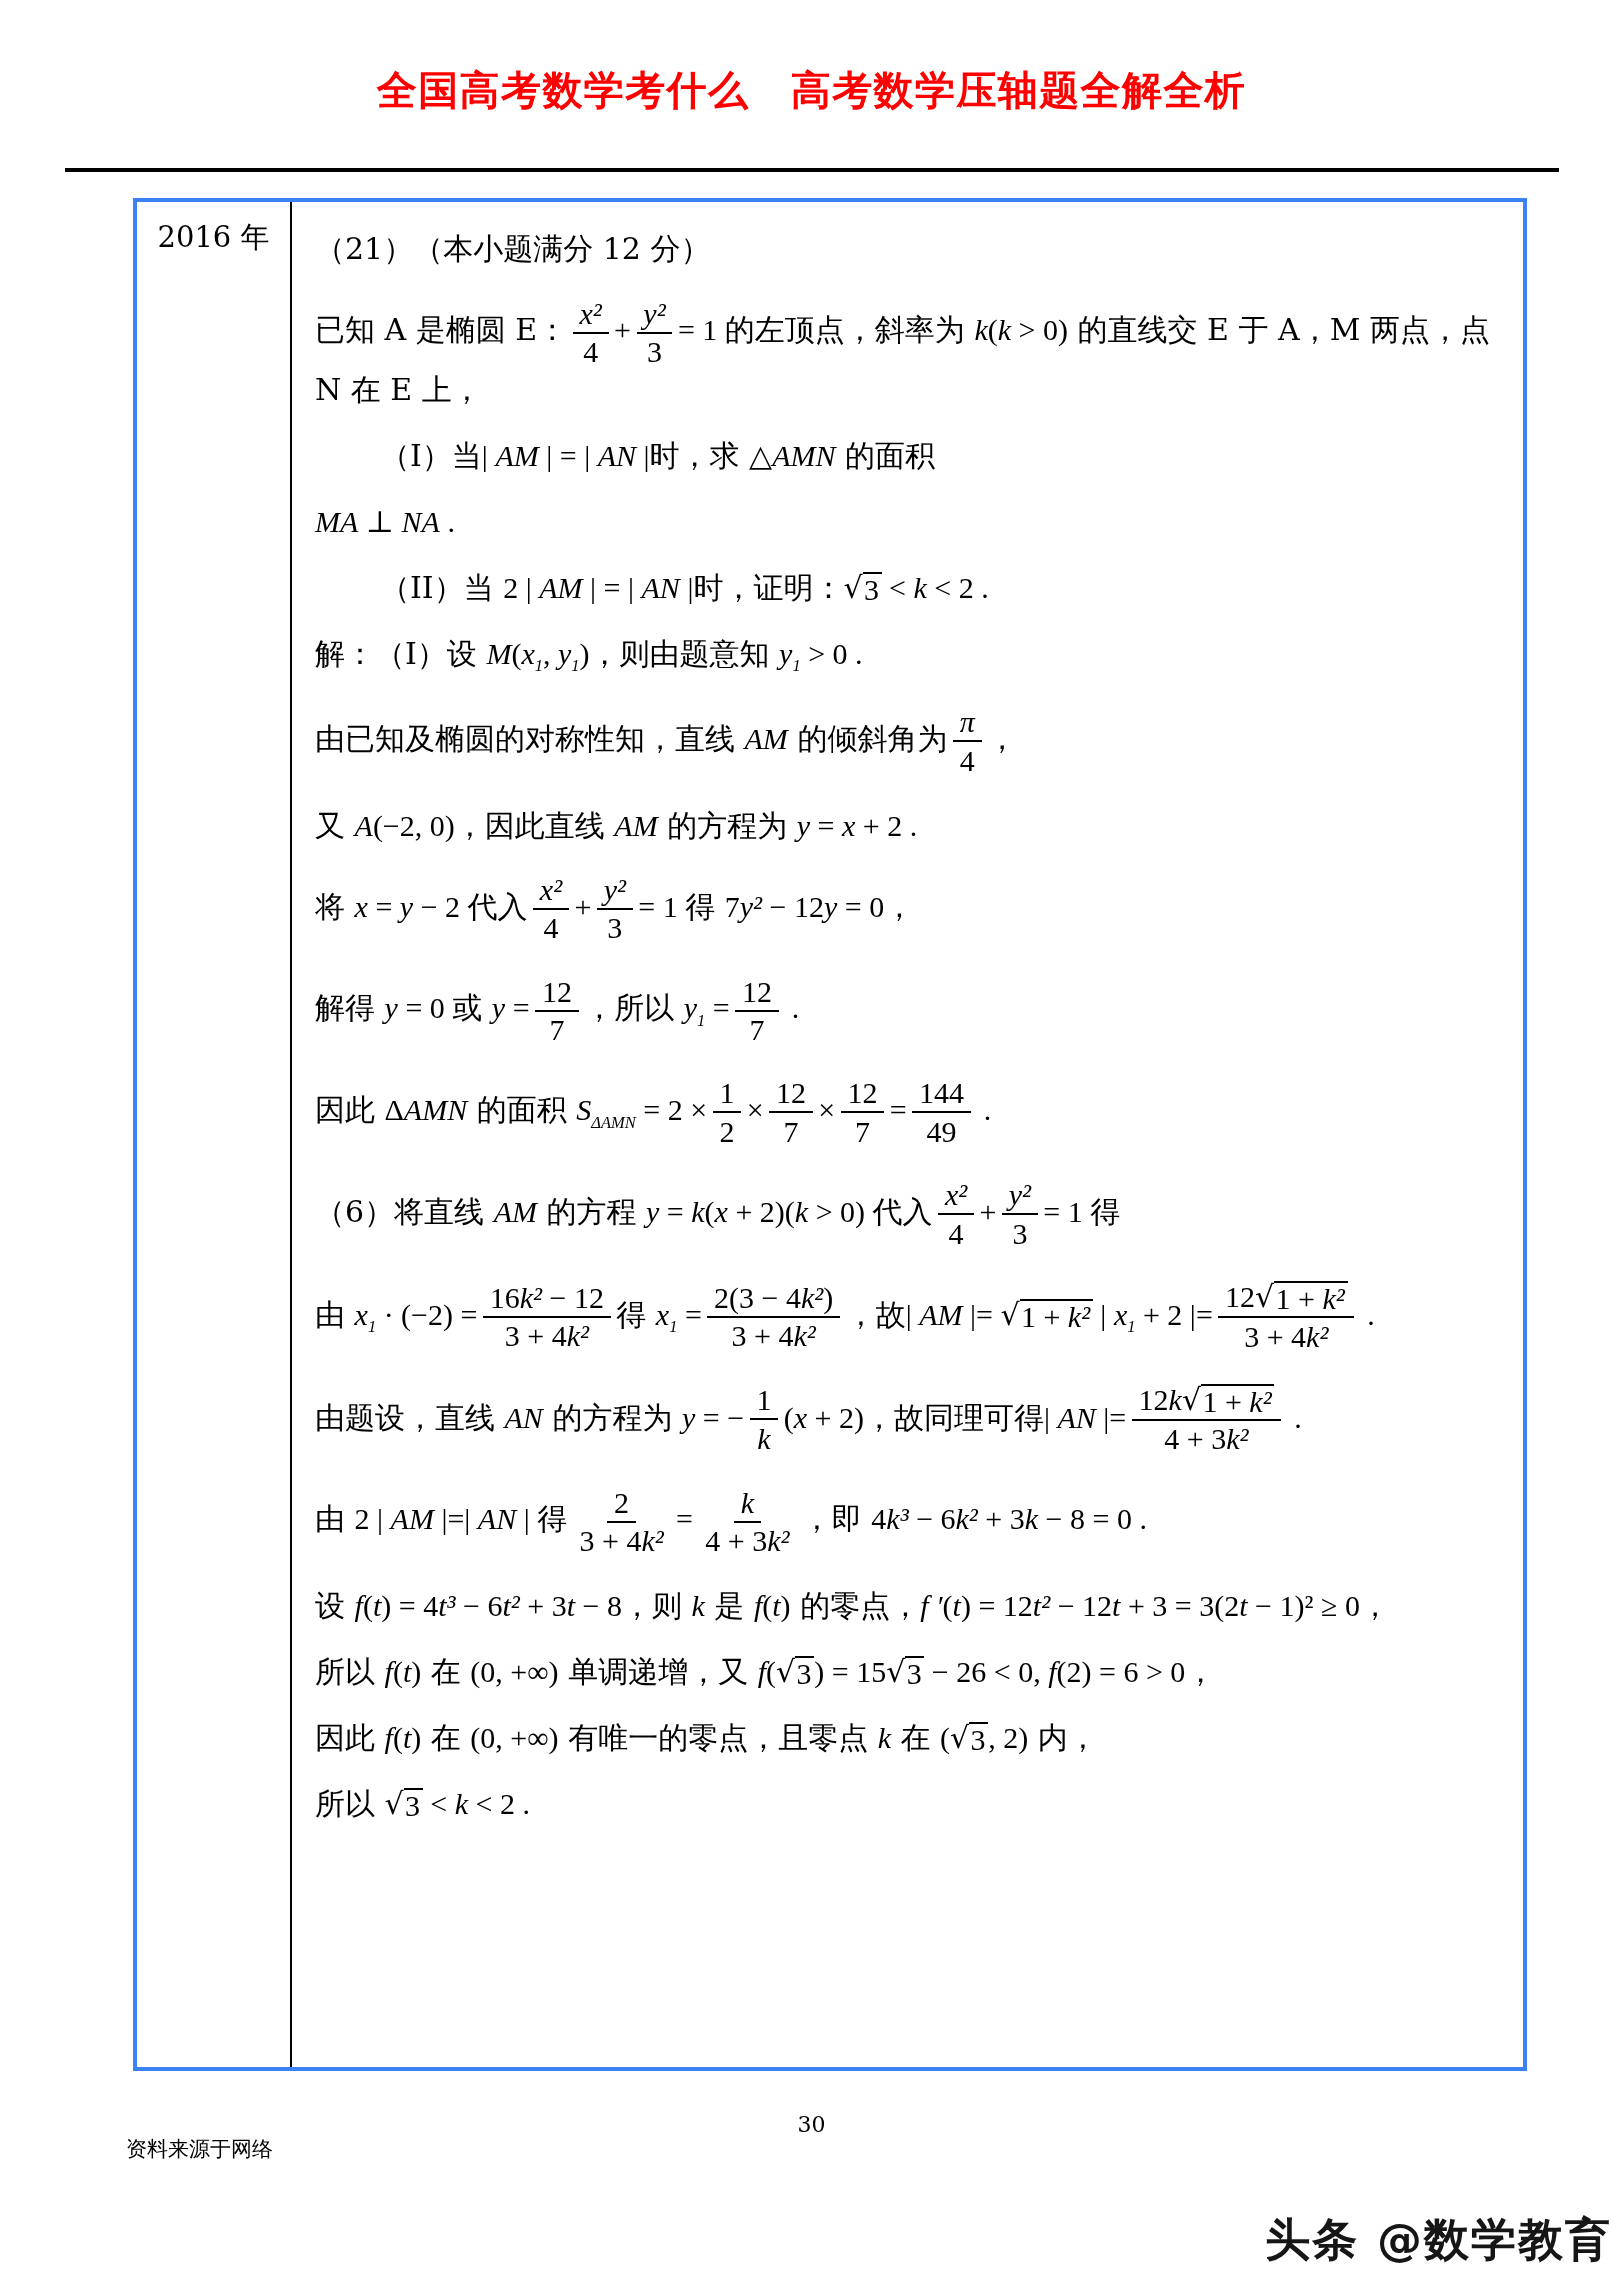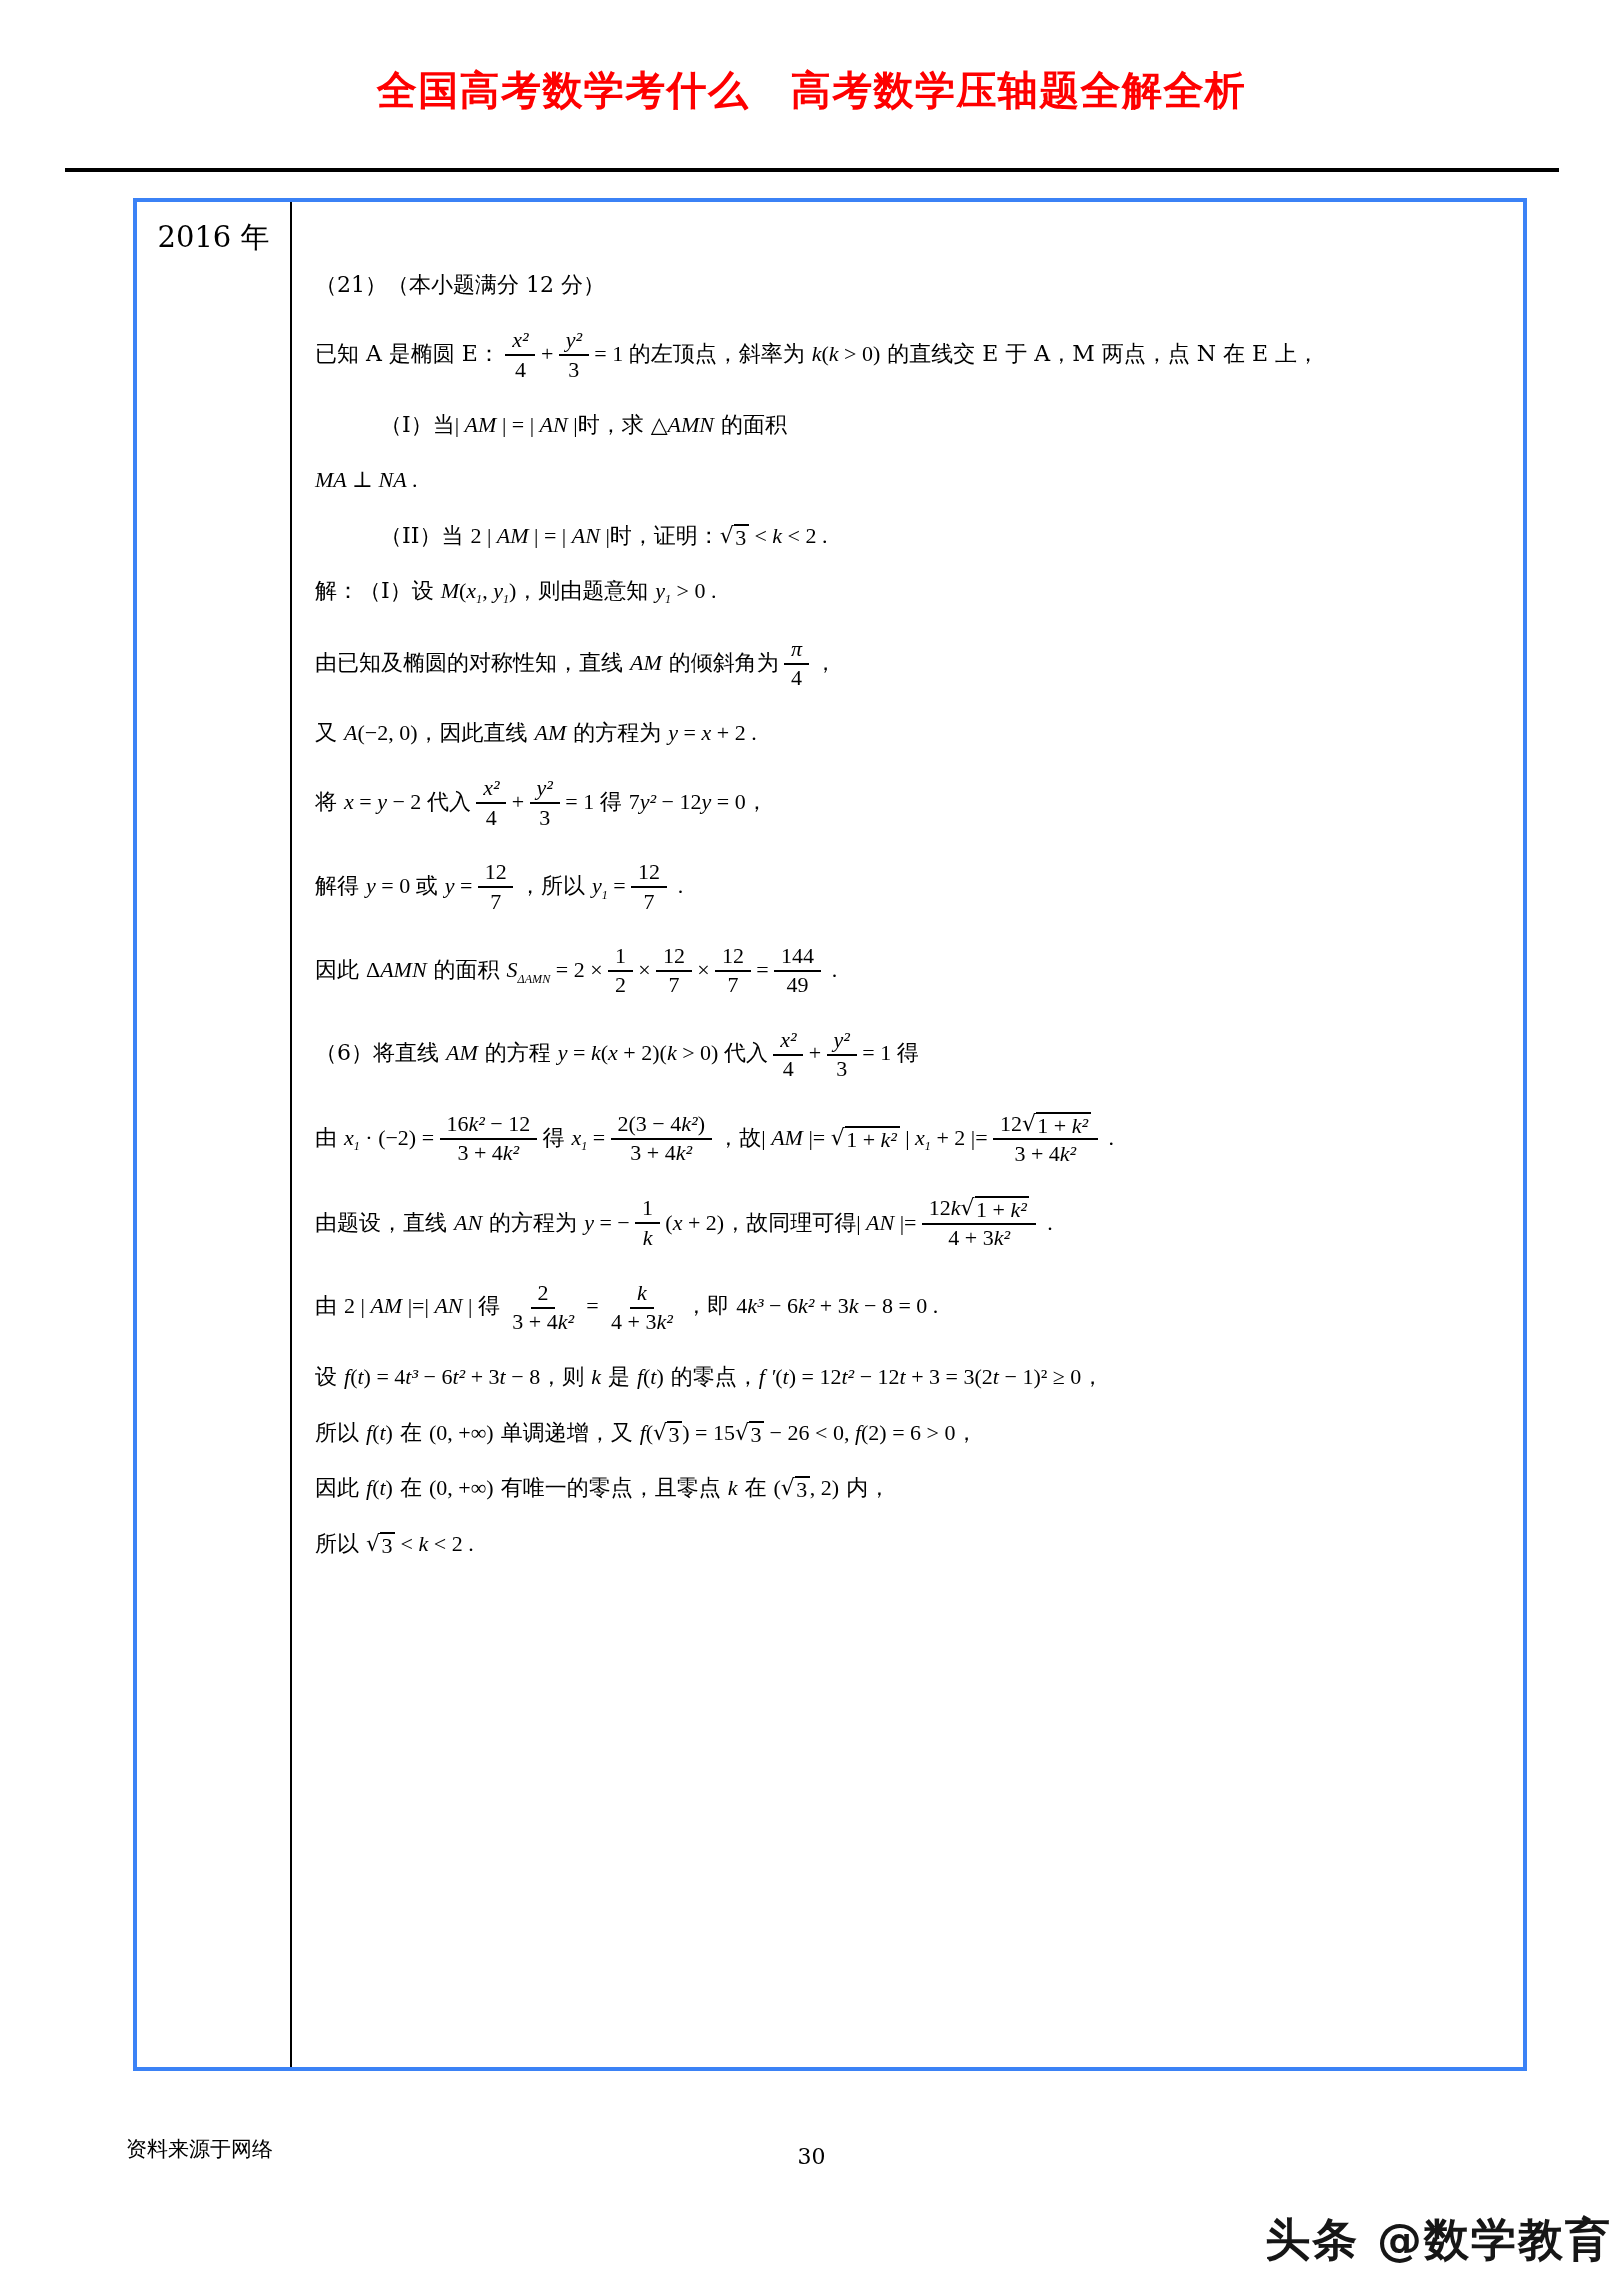--- a/index.html
+++ b/index.html
@@ -43,24 +43,23 @@
     box-sizing:border-box;
     padding-top:16.4px;
     text-align:center;
     font-size:29px;
     flex-shrink:0;
   }
   .content-cell{
     flex:1;
     padding:17.7px 17.7px 12.3px 23px;
     box-sizing:border-box;
-    font-size:22px;
+    font-size:30px;
     line-height:1.3;
     overflow:hidden;
-    margin-top:42px;
   }
   .line{ margin:27px 0; }
   .line:first-child{ margin-top:9.5px; }
   .ind-1{ padding-left:65px; }
   .zh{ font-family:"DejaVu Serif","Liberation Serif",serif; }
   .up{ font-family:"Liberation Serif","DejaVu Serif",serif; }
   .it{ font-family:"Liberation Serif","DejaVu Serif",serif; font-style:italic; }
   .msub{
     font-size:0.55em;
     font-style:italic;
@@ -87,21 +86,20 @@
   .radarg{
     border-top:2px solid #000;
     line-height:1.06;
     padding:0 2.7px 0 1.4px;
   }
   .page-number{
     position:absolute;
     top:2112px; left:0; width:100%;
     text-align:center;
     font-size:22px;
-    margin-top:32px;
   }
   .source-note{
     position:absolute;
     top:2135px; left:126px;
     font-size:21px;
     text-align:right;
   }
   .watermark{
     position:absolute;
     top:2210px; right:11px;

